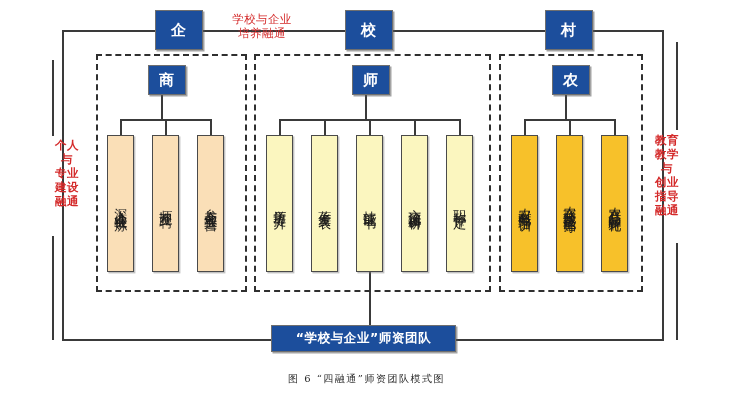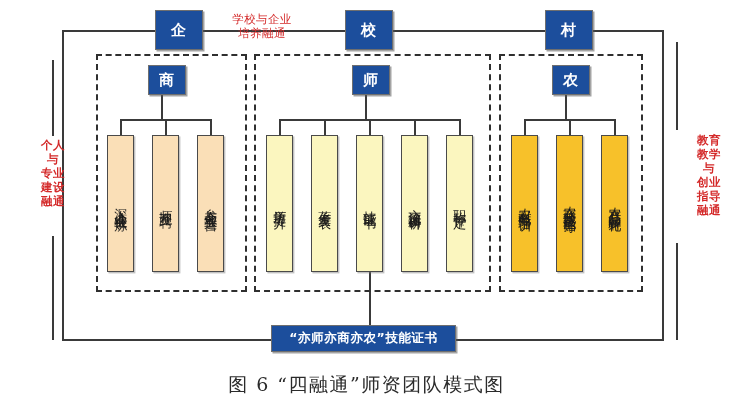--- a/index.html
+++ b/index.html
@@ -68,21 +68,21 @@
     background:#1c4e9c;border:1.4px solid #6f6f6f;color:#fff;
     display:flex;align-items:center;justify-content:center;
     font-size:12.5px;font-weight:bold;letter-spacing:.6px;
     box-shadow:1.5px 1.5px 0 rgba(90,90,90,.55);box-sizing:border-box;
   }
 
   
   #caption{
     position:absolute;left:0;top:372px;width:733px;text-align:center;
     font-family:"DejaVu Serif","Liberation Serif",serif;
-    font-size:19px;color:#2b2b2b;letter-spacing:1.5px;
+    font-size:10px;color:#2b2b2b;letter-spacing:1.5px;
   }
 </style>
 </head>
 <body>
 
 <div id="stage">
 
   <div id="outer-frame"></div>
 
   <div class="ln lnh" style="left:62px;  top:30px;  width:94px;"></div>
@@ -180,31 +180,31 @@
         <span class="txt">农商技术技能指导</span>
       </div>
       <div class="leaf c3" style="left: 601px; top: 135px; width: 27px; height: 137px;">
         <span class="txt">农产品品牌孵化</span>
       </div>
     </div>
 
   <div class="red-label" id="elabel-qi-xiao" style="left: 222px; top: 12px; width: 80px;">学校与企业
 培养融通</div>
 
-  <div class="red-side" id="slabel-left" style="left: 36px; top: 138px; width: 34px;">个人
+  <div class="red-side" id="slabel-left" style="left: 50px; top: 138px; width: 34px;">个人
 与
 专业
 建设
 融通</div>
-  <div class="red-side" id="slabel-right" style="left: 650px; top: 133px; width: 34px; margin-left: 42px;">教育
+  <div class="red-side" id="slabel-right" style="left: 650px; top: 133px; width: 34px;">教育
 教学
 与
 创业
 指导
 融通</div>
 
   <div id="bottom-banner">
-    <span>“亦师亦商亦农”技能证书</span>
+    <span>“学校与企业”师资团队</span>
   </div>
 
   <div id="caption">图 6  “四融通”师资团队模式图</div>
 
 </div>
 
 </body></html>

